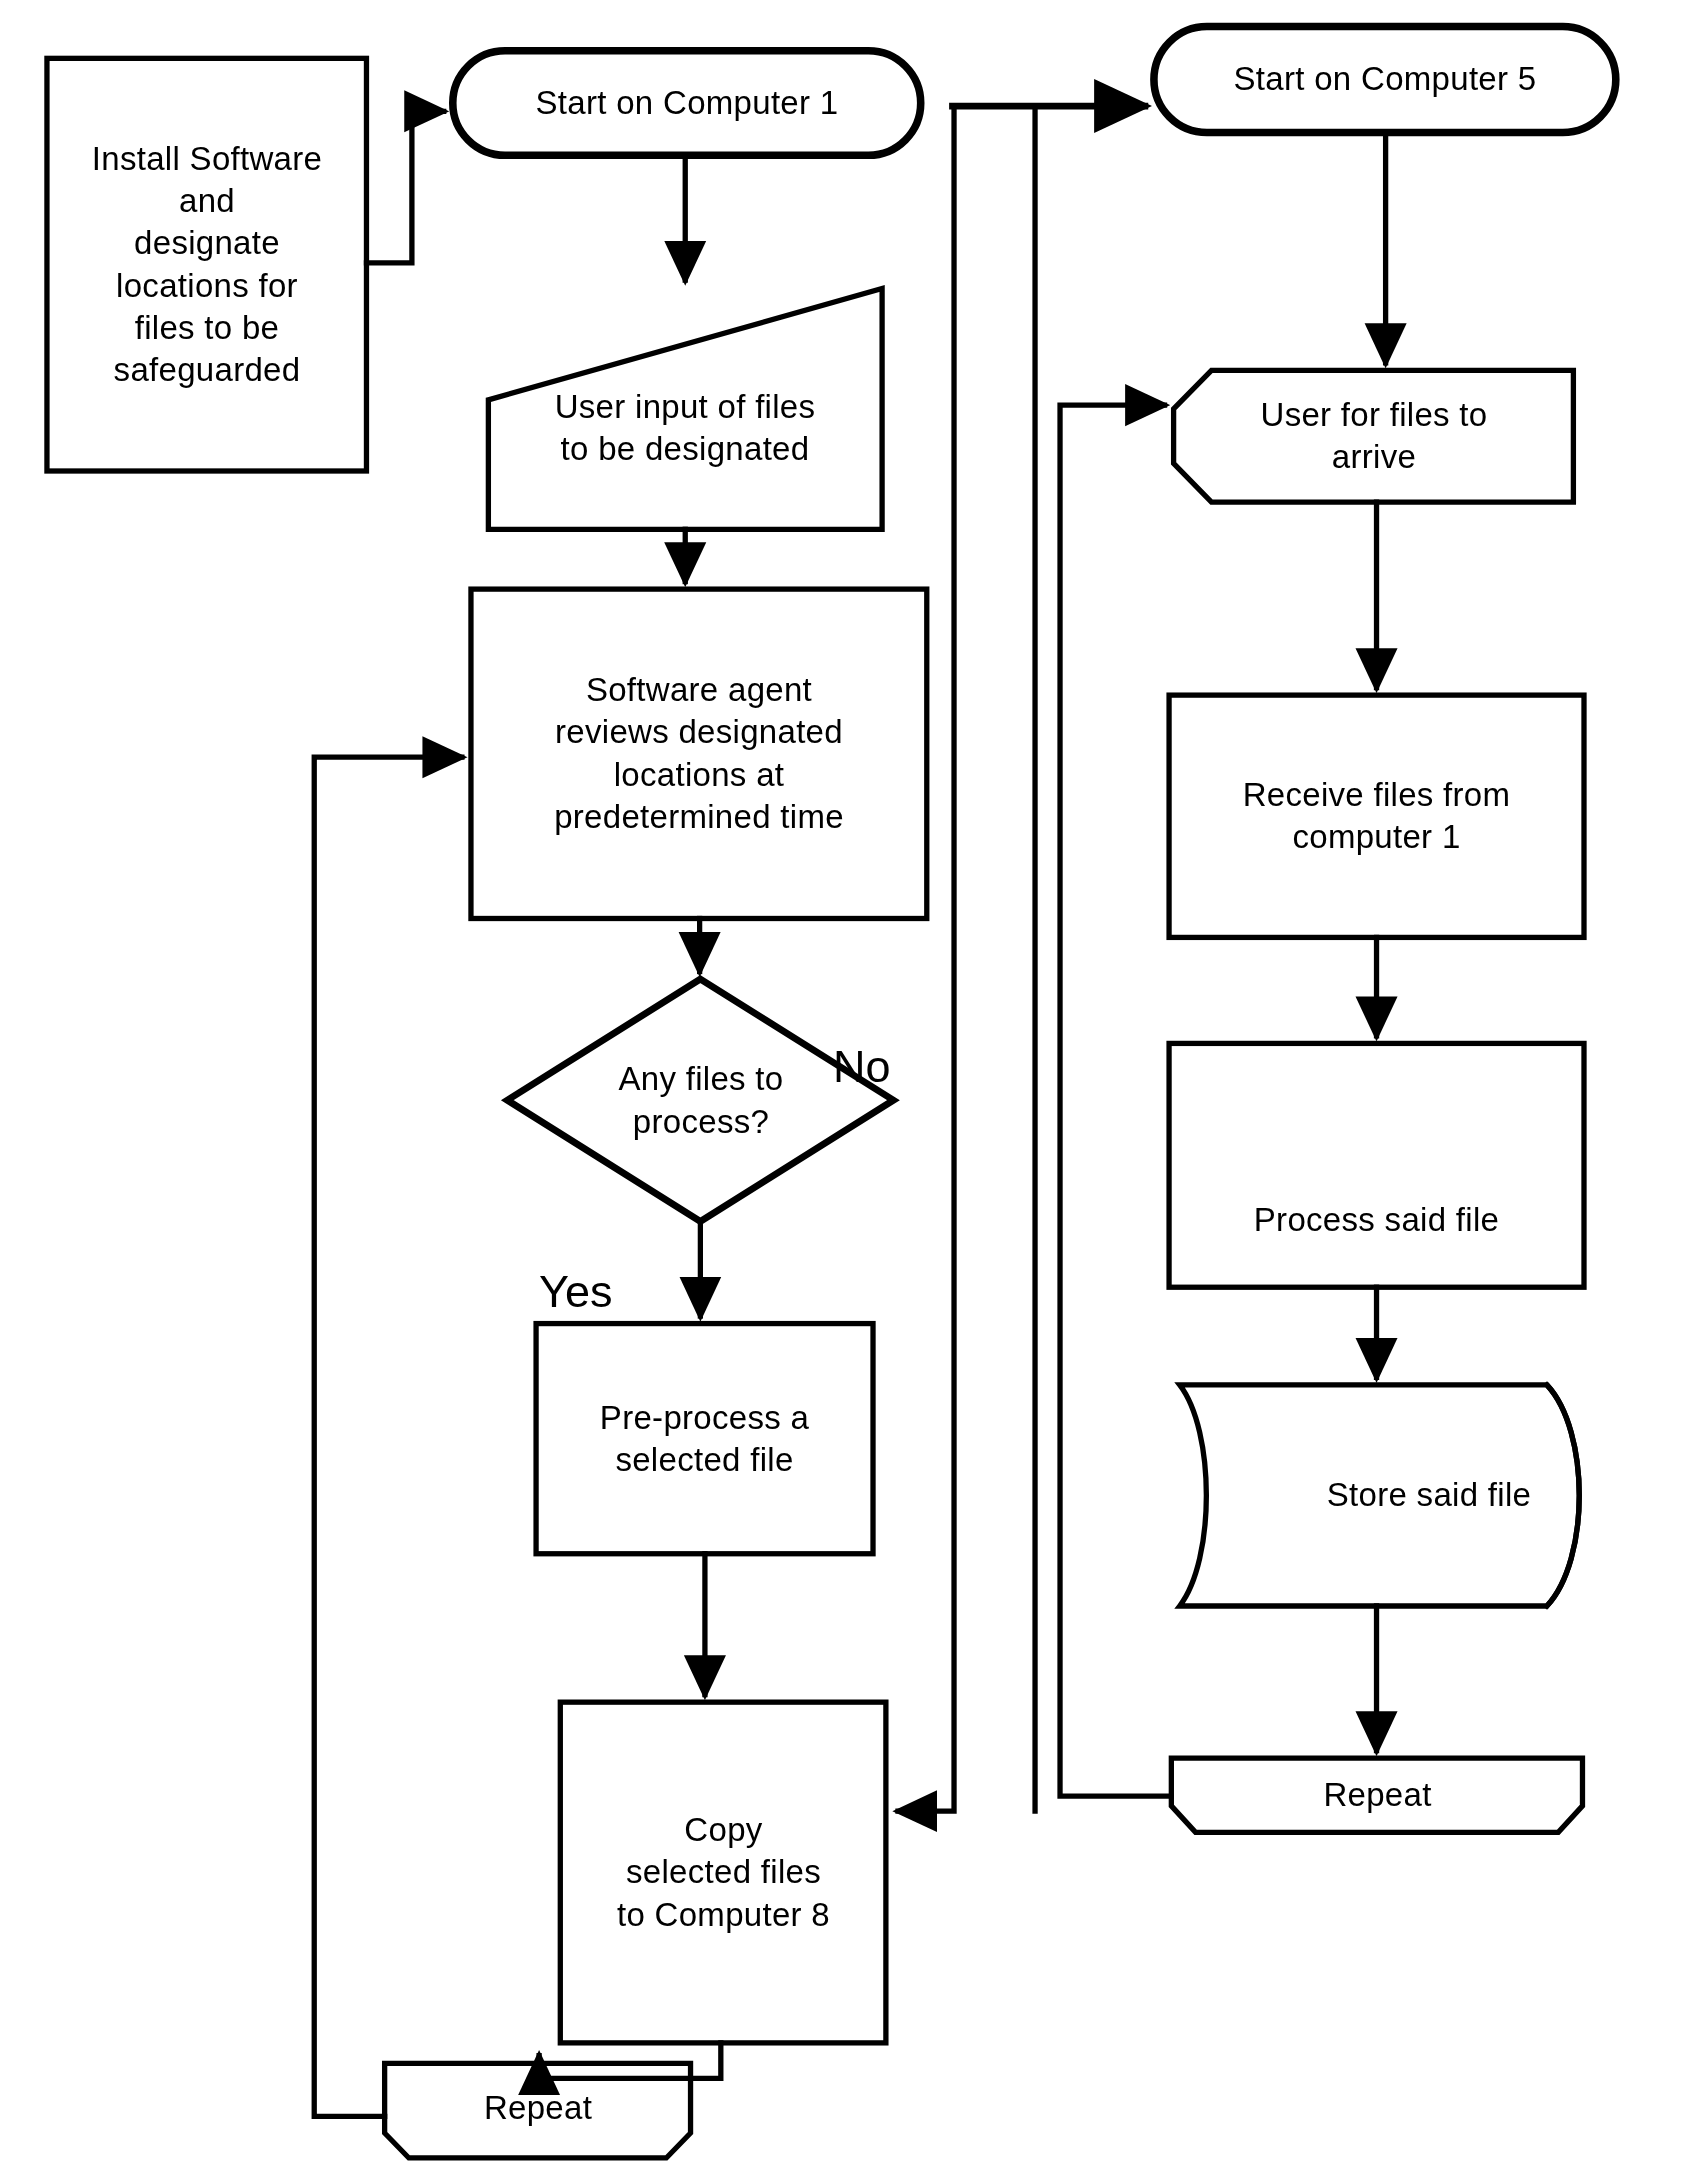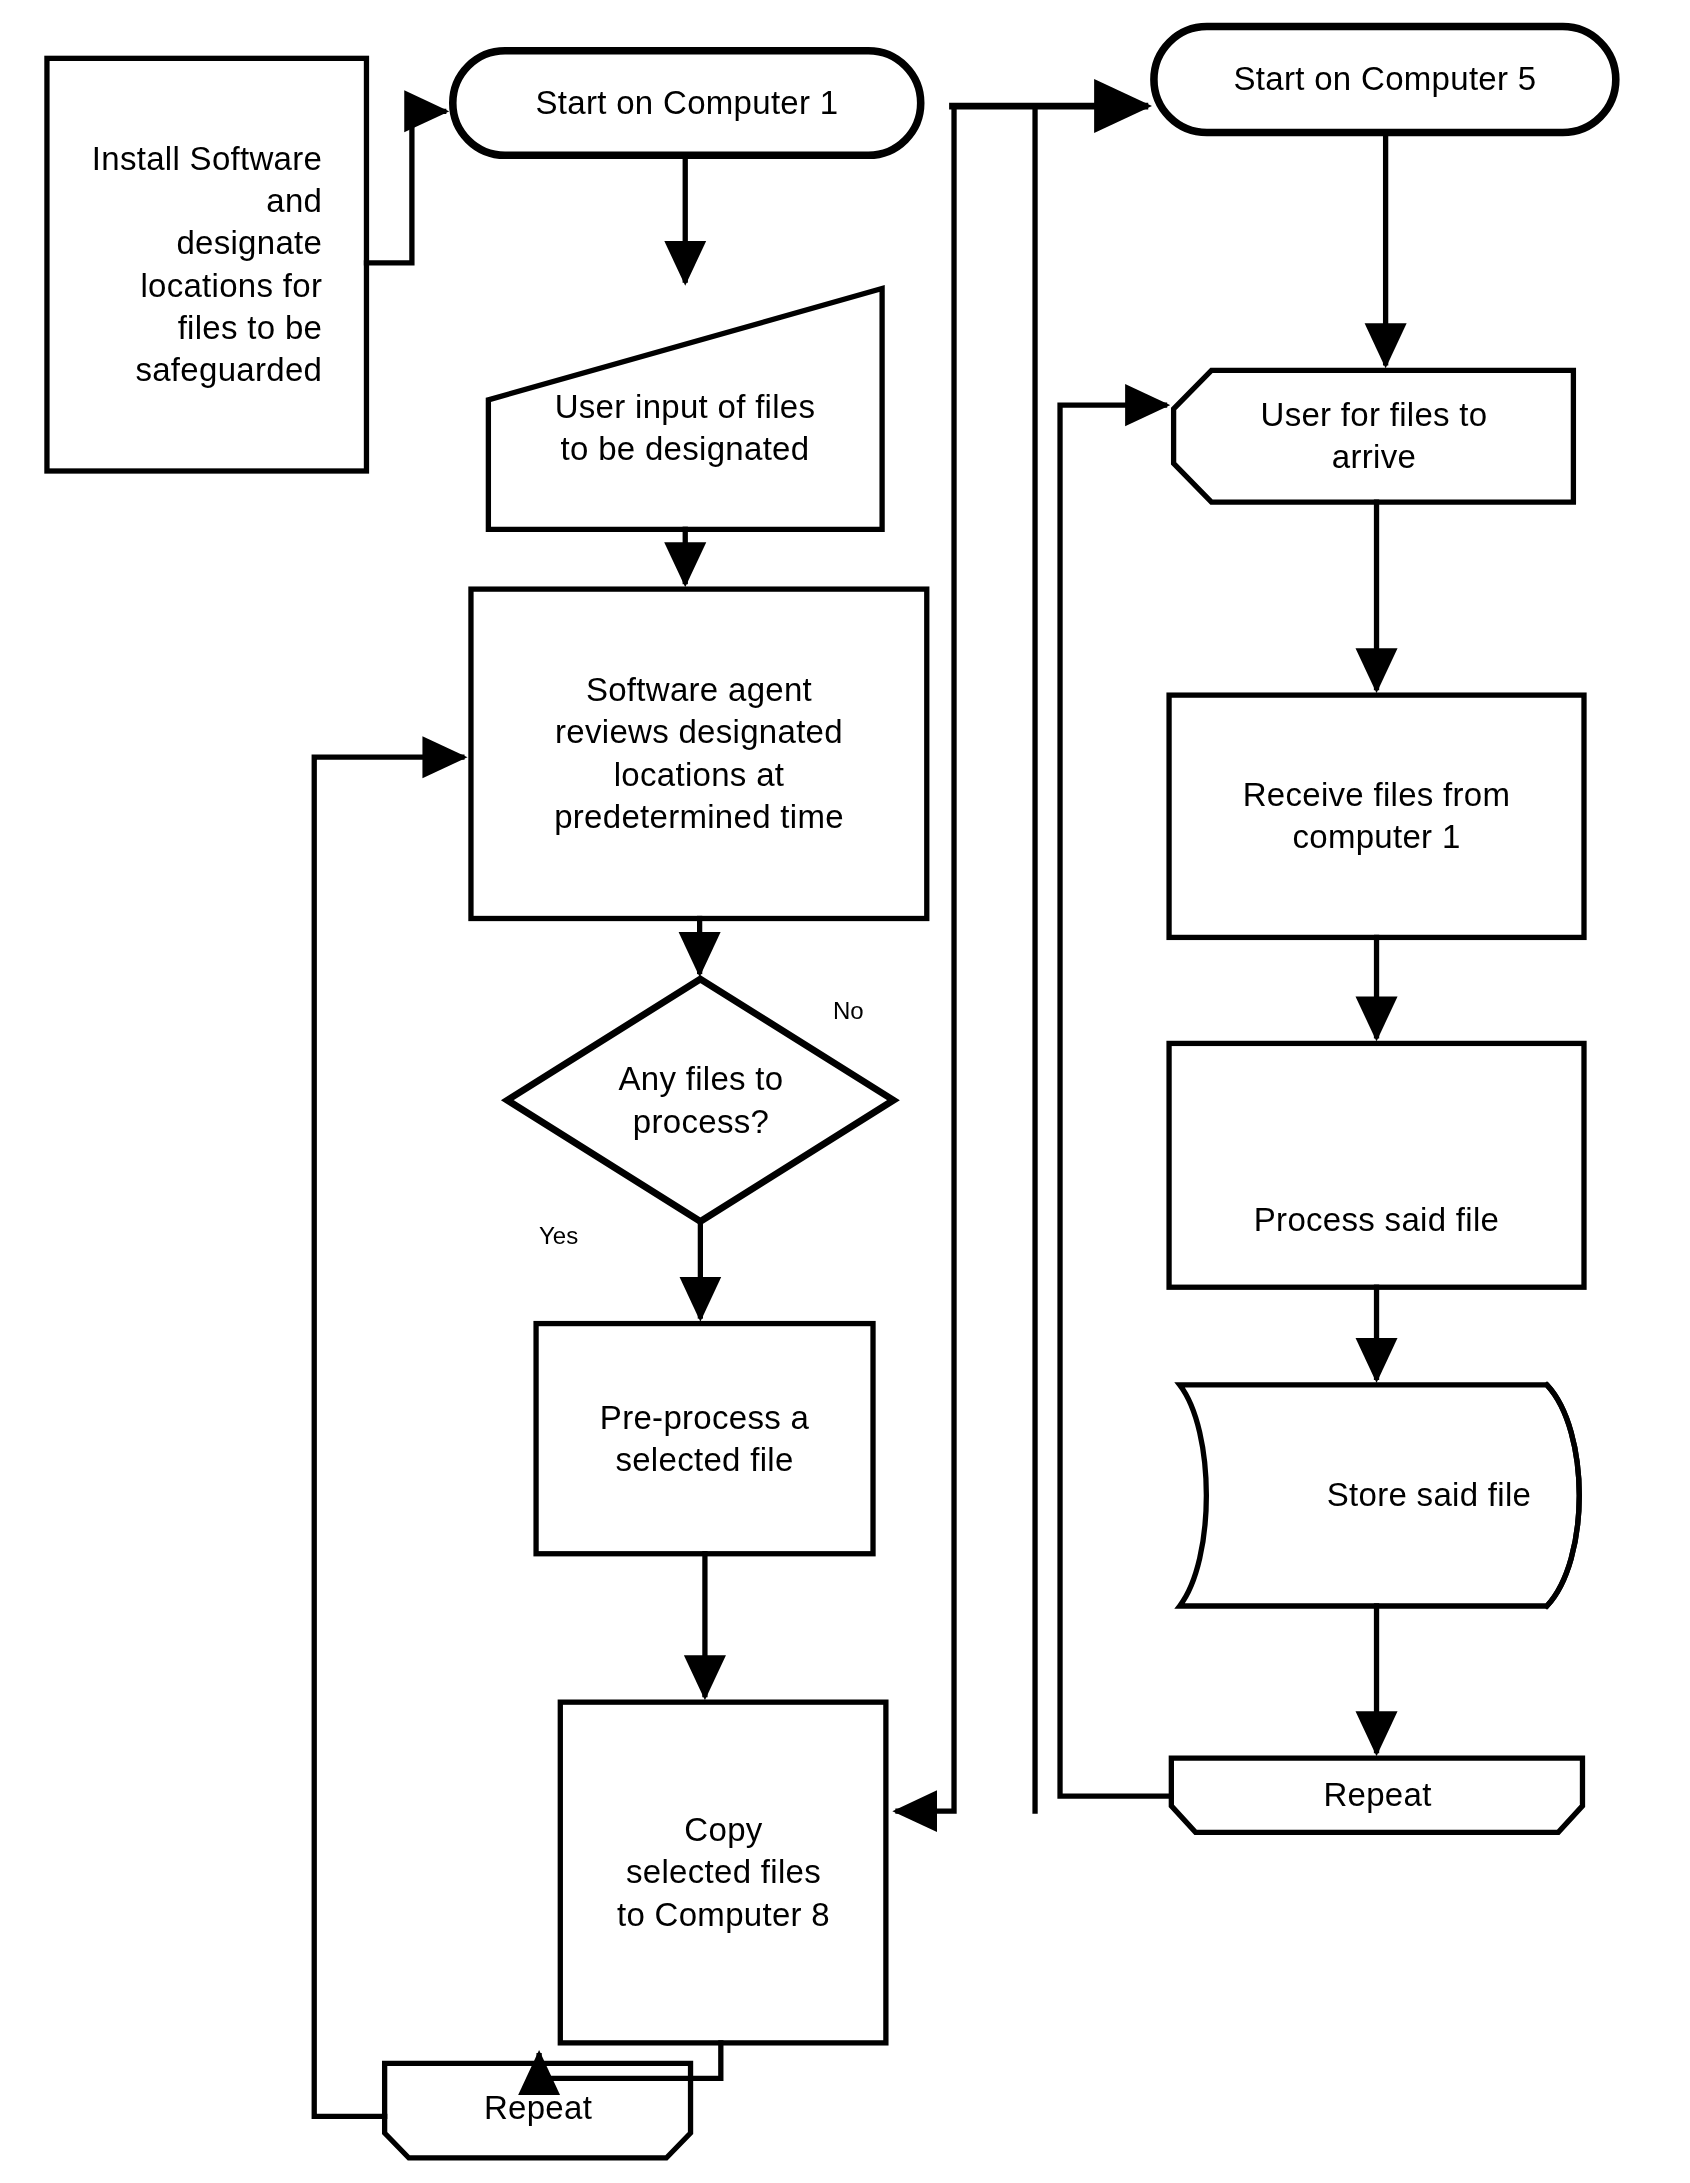--- a/index.html
+++ b/index.html
@@ -36,23 +36,24 @@
     font-size: 33px;
     line-height: 1.28;
     letter-spacing: 0.3px;
     white-space: pre-line;
     pointer-events: none;
   }
   .edge-label {
     position: absolute;
     color: #000000;
     font-family: "Liberation Sans", sans-serif;
-    font-size: 24px;
+    font-size: 45px;
     line-height: 1.1;
     white-space: nowrap;
+    margin-top: 44px;
   }
 </style>
 </head>
 <body>
 
 <div id="canvas">
 
   <svg id="flow-svg" viewBox="0 0 2232 2883" xmlns="http://www.w3.org/2000/svg">
     <defs>
       <marker id="arrow" viewBox="0 0 12 12" refX="10.5" refY="6" markerWidth="8.5" markerHeight="8.5" orient="auto-start-reverse">
@@ -121,21 +122,21 @@
 
       <path d="M 1818 1700 L 1818 1819" stroke-width="7" marker-end="url(#arrow)"></path>
 
       <path d="M 1818 2121 L 1818 2312" stroke-width="7" marker-end="url(#arrow)"></path>
 
       <path d="M 1547 2372 L 1400 2372 L 1400 535 L 1538 535" stroke-width="7" marker-end="url(#arrow)"></path>
 
     </g>
   </svg>
 
-  <div class="node-text" style="left:47px; top:58px; width:320px; height:413px;text-align:right;">Install Software
+  <div class="node-text" style="left:47px; top:58px; width:320px; height:413px;">Install Software
 and
 designate
 locations for
 files to be
 safeguarded</div>
 
   <div class="node-text" style="left:453px; top:51px; width:468px; height:105px;">Start on Computer 1</div>
 
   <div class="node-text" style="left:488px; top:326px; width:394px; height:204px;">User input of files
 to be designated</div>

